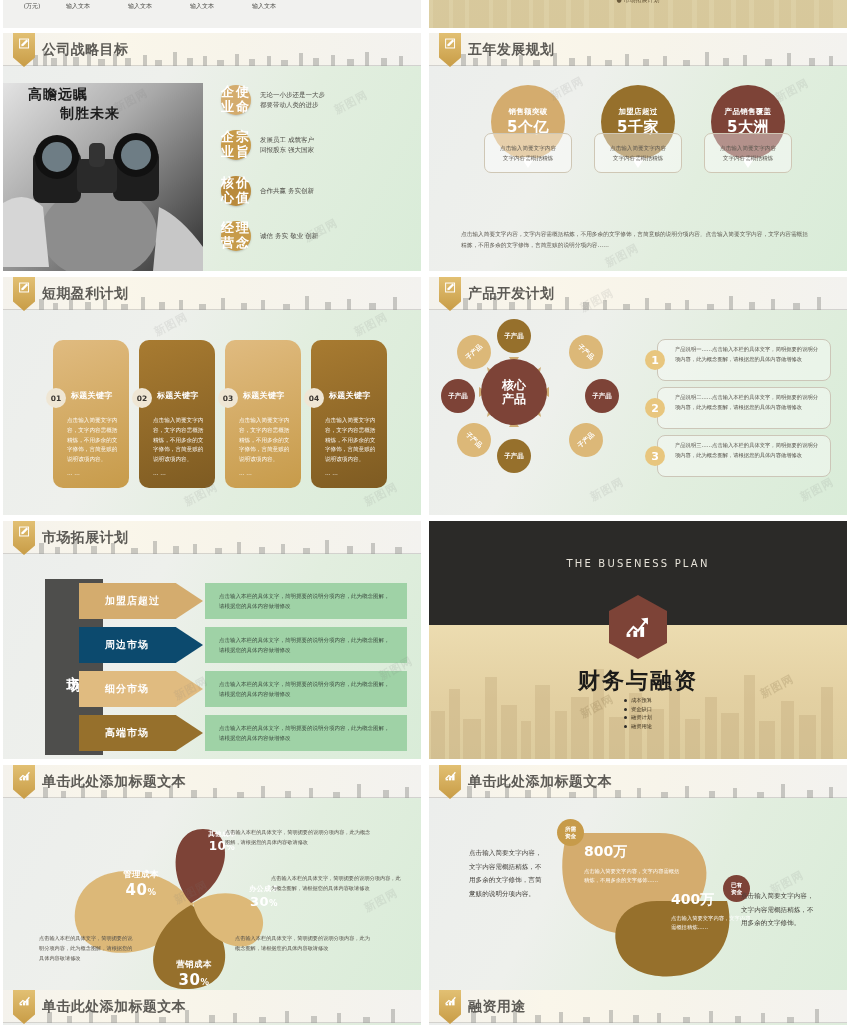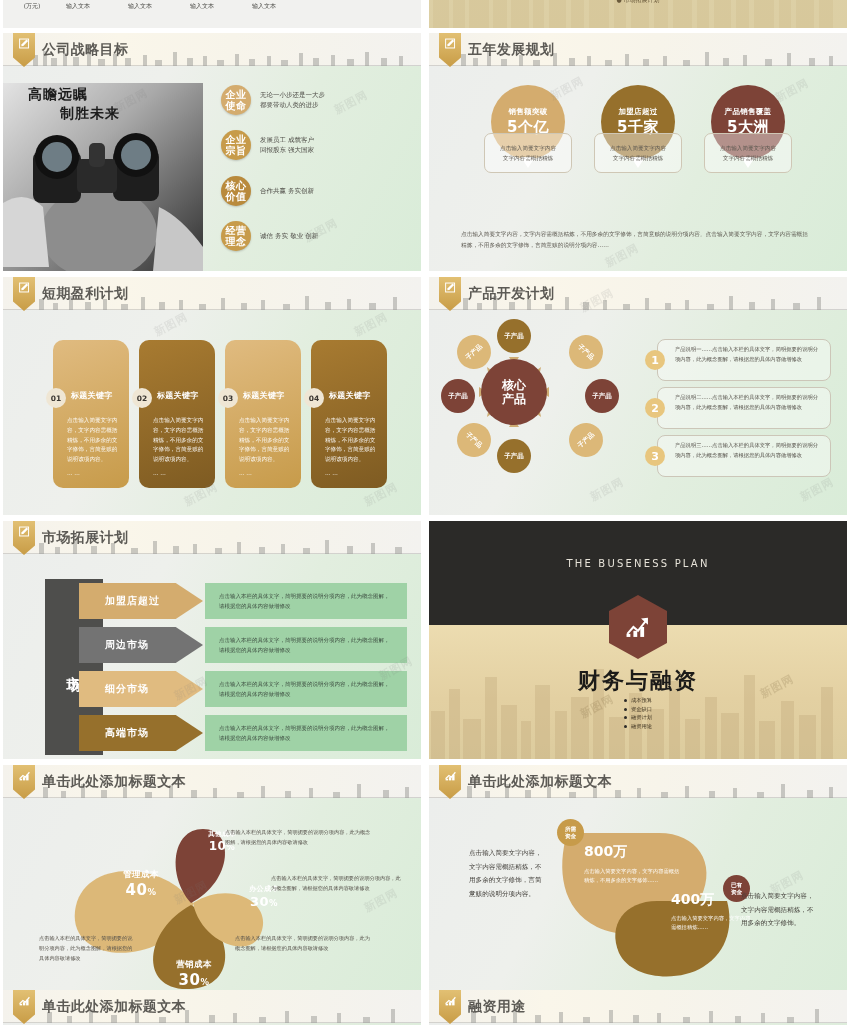--- a/index.html
+++ b/index.html
@@ -57,22 +57,22 @@
   
   .s1-photo { position:absolute; left:0; top:50px; width:200px; height:188px;
      background:linear-gradient(160deg,#dedede,#b8b8b8 38%,#6e6e6e 72%,#3a3a3a);
      }
   .s1-photo .ph { position:absolute; inset:0; }
   .s1-head { position:absolute; left:25px; top:52px; font-size:14px; font-weight:bold;
      color:#1d1d1d; line-height:1.35; letter-spacing:1px; }
   .s1-head .l2 { margin-left:32px; display:block; }
   .s1-item { position:absolute; display:flex; align-items:center; gap:9px; }
   .s1-cir { width:30px; height:30px; border-radius:50%;
-     display:flex; flex-direction:column; align-items:center; justify-content:center;
-     color:#fff; font-size:10px; font-weight:bold; line-height:1.15; letter-spacing:.5px;
+     display:flex; flex-direction:row; align-items:center; justify-content:center;
+     color:#fff; font-size:13px; font-weight:bold; line-height:1.15; letter-spacing:.5px;
      box-shadow:0 1px 2px rgba(0,0,0,.18); }
   .s1-txt { font-size:6.5px; color:#4c4a45; line-height:1.55; }
 
   
   .fy { position:absolute; width:74px; }
   .fy-cir { width:74px; height:74px; border-radius:50%; position:relative;
     display:flex; flex-direction:column; align-items:center; justify-content:center;
     color:#fff; text-align:center; }
   .fy-cir:after{ content:""; position:absolute; left:50%; bottom:-9px; margin-left:-7px;
     border-left:7px solid transparent; border-right:7px solid transparent; border-top:11px solid; }
@@ -572,21 +572,21 @@
 
     <div class="mk-row" style="top:62px" data-name="market-row">
       <div class="mk-ar" style="background:#d4ac6e" data-name="market-label">
         <b>加盟店超过</b>
         </div>
       <div class="mk-bar" data-name="market-text-bar">
         <p>点击输入本栏的具体文字，简明扼要的说明分项内容，此为概念图解，请根据您的具体内容做增修改</p>
         </div>
     </div>
     <div class="mk-row" style="top:106px" data-name="market-row">
-      <div class="mk-ar" style="background:#737373" data-name="market-label">
+      <div class="mk-ar" style="background:#0c4a6e" data-name="market-label">
         <b>周边市场</b>
         </div>
       <div class="mk-bar" data-name="market-text-bar">
         <p>点击输入本栏的具体文字，简明扼要的说明分项内容，此为概念图解，请根据您的具体内容做增修改</p>
         </div>
     </div>
     <div class="mk-row" style="top:150px" data-name="market-row">
       <div class="mk-ar" style="background:#e0bb80" data-name="market-label">
         <b>细分市场</b>
         </div>

